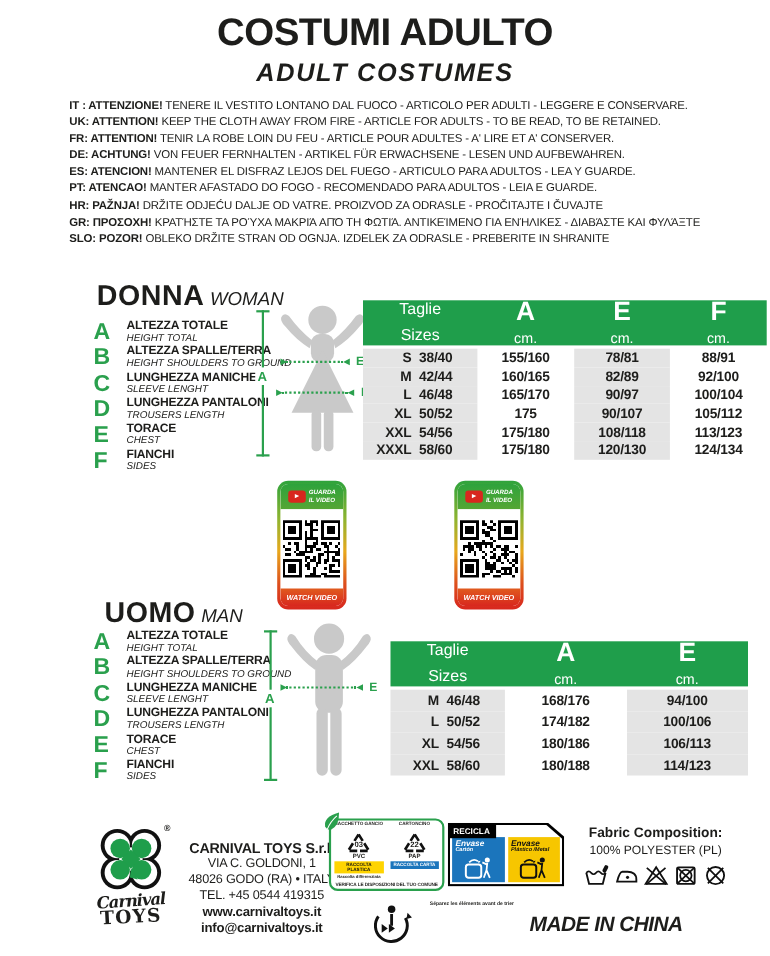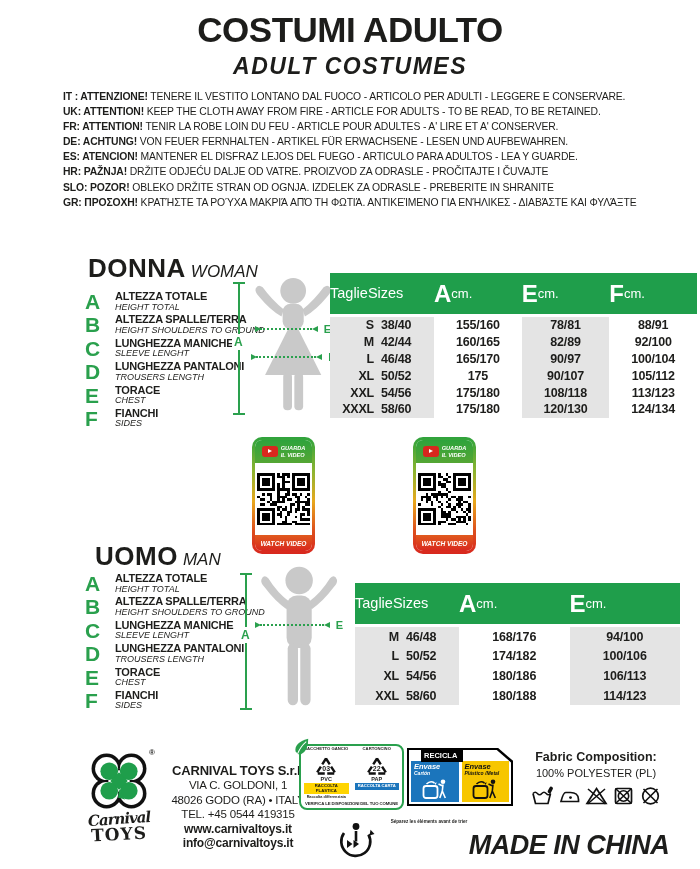--- a/index.html
+++ b/index.html
@@ -57,21 +57,21 @@
   .dim .lbl{position:absolute;right:0;top:-3px;color:#2aa04d;font-weight:800;font-size:11px;}
   #dim-we{left:30px;top:50px;width:76px;}
   #dim-wf{left:26px;top:78px;width:84px;}
   #dim-me{left:27px;top:57px;width:88px;}
 
   
   .size-table{position:absolute;}
   #table-woman{left:330px;top:273px;width:367px;}
   #table-man{left:355px;top:583px;width:325px;}
   .st-header{display:flex;background:#1f9e4b;color:#fff;height:41px;}
-  .st-header .col{display:flex;flex-direction:row;align-items:center;justify-content:flex-start;flex:1;}
+  .st-header .col{display:flex;flex-direction:column;align-items:center;justify-content:space-between;flex:1;}
   .st-header .sizes{flex:0 0 104px;}
   .st-sz-line{font-size:14.5px;line-height:17px;font-weight:400;}
   .st-letter{font-size:24px;font-weight:700;line-height:22px;}
   .st-unit{font-size:13px;line-height:12px;font-weight:400;}
   .st-body{margin-top:3px;}
   .st-row{display:flex;}
   #table-woman .st-row{height:16.8px;}
   #table-man .st-row{height:19.6px;}
   .cell{display:flex;align-items:center;justify-content:center;font-size:12.5px;font-weight:700;letter-spacing:-.2px;}
   .cell.sizes{flex:0 0 104px;justify-content:flex-start;}
@@ -117,37 +117,37 @@
   .band{margin:1px 3px 0;font-size:4.2px;font-weight:800;text-align:center;padding:1px 0;line-height:4.6px;}
   .band.plastic{background:#ffd400;color:#111;}
   .band.carta{background:#1b75bc;color:#fff;}
   .eco-note{font-size:3.8px;font-weight:700;text-align:center;line-height:4.4px;margin-top:1px;}
   .eco-verify{font-size:4.3px;font-weight:800;text-align:center;margin-top:1.5px;letter-spacing:-.1px;}
 
   
   #recicla{position:absolute;left:407px;top:748px;width:106px;height:58px;}
   .rec-outer{position:absolute;inset:0;background:#000;clip-path:polygon(0 0,86% 0,100% 22%,100% 100%,0 100%);}
   .rec-inner{position:absolute;inset:2px;background:#fff;clip-path:polygon(0 0,86% 0,100% 23%,100% 100%,0 100%);}
-  .rec-head{position:absolute;top:2px;left:14px;background:#000;color:#fff;font-size:7.5px;font-weight:700;padding:1px 6px 2px 3px;z-index:2;}
+  .rec-head{position:absolute;top:2px;left:2px;background:#000;color:#fff;font-size:7.5px;font-weight:700;padding:1px 6px 2px 3px;z-index:2;}
   .rec-cells{position:absolute;left:4px;right:4px;bottom:4px;height:41px;display:flex;gap:3px;z-index:1;font-style:italic;}
   .rec-cell{flex:1;padding:2px 3px;box-sizing:border-box;display:flex;flex-direction:column;}
   .cell-blue{background:#1b75bc;color:#fff;}
   .cell-yellow{background:#f7c600;color:#111;}
   .envase-t{font-size:7.5px;font-weight:800;line-height:8px;}
   .envase-s{font-size:5px;font-weight:700;line-height:5.6px;}
   .rec-bin{margin-top:auto;align-self:center;}
 
   
   #fabric{position:absolute;left:512px;top:750px;width:168px;text-align:center;}
   .fab-1{font-size:12.5px;font-weight:800;line-height:15.5px;}
   .fab-3{font-size:11px;font-weight:400;line-height:15px;}
   .care-row{display:flex;justify-content:center;gap:2px;margin-top:3px;}
   .care{width:25px;height:24px;}
-  #made-in{position:absolute;left:444px;top:830px;width:250px;text-align:center;
-           font-size:27px;font-weight:800;font-style:italic;letter-spacing:-.5px;}
+  #made-in{position:absolute;left:426px;top:830px;width:250px;text-align:center;
+           font-size:19px;font-weight:800;font-style:italic;letter-spacing:-.5px;}
 
   
   #triman-block{position:absolute;left:335px;top:817px;display:flex;align-items:flex-start;}
   .triman{width:42px;height:42px;margin-top:2px;}
   .sac-wrap{margin-left:4px;}
   .sac-box{border:2.5px solid #f0a830;border-radius:7px;background:#fff;display:flex;overflow:hidden;height:36px;width:96px;}
   .sac-text{padding:4px 0 0 7px;font-size:11.5px;font-weight:800;line-height:13px;letter-spacing:-.3px;flex:1;}
   .sac-bin{background:#f7b500;flex:0 0 32px;display:flex;align-items:center;justify-content:center;}
   .bin-icon{width:20px;height:25px;background:#222;border-radius:2px 2px 4px 4px;position:relative;
             display:flex;flex-direction:column;align-items:center;justify-content:center;color:#fff;
@@ -162,23 +162,24 @@
 
   <div class="title">COSTUMI ADULTO</div>
   <div class="subtitle">ADULT COSTUMES</div>
 
   <div id="warnings">
       <div class="warn-line"><b>IT : ATTENZIONE!</b><span> TENERE IL VESTITO LONTANO DAL FUOCO - ARTICOLO PER ADULTI - LEGGERE E CONSERVARE.</span></div>
       <div class="warn-line"><b>UK: ATTENTION!</b><span> KEEP THE CLOTH AWAY FROM FIRE - ARTICLE FOR ADULTS - TO BE READ, TO BE RETAINED.</span></div>
       <div class="warn-line"><b>FR: ATTENTION!</b><span> TENIR LA ROBE LOIN DU FEU - ARTICLE POUR ADULTES  - A' LIRE ET A' CONSERVER.</span></div>
       <div class="warn-line"><b>DE: ACHTUNG!</b><span> VON FEUER FERNHALTEN - ARTIKEL FÜR ERWACHSENE  - LESEN UND AUFBEWAHREN.</span></div>
       <div class="warn-line"><b>ES: ATENCION!</b><span> MANTENER EL DISFRAZ LEJOS DEL FUEGO -  ARTICULO PARA ADULTOS - LEA Y GUARDE.</span></div>
+      <div class="warn-line"><b>PT: ATENCAO!</b><span> MANTER AFASTADO DO FOGO - RECOMENDADO PARA ADULTOS - LEIA E GUARDE.</span></div>
       <div class="warn-line"><b>HR: PAŽNJA!</b><span> DRŽITE ODJEĆU DALJE OD VATRE. PROIZVOD ZA ODRASLE - PROČITAJTE I ČUVAJTE</span></div>
+      <div class="warn-line"><b>GR: ΠΡΟΣΟΧΗ!</b><span> ΚΡΑΤΉΣΤΕ ΤΑ ΡΟΎΧΑ ΜΑΚΡΙΆ ΑΠΌ ΤΗ ΦΩΤΙΆ. ΑΝΤΙΚΕΊΜΕΝΟ ΓΙΑ ΕΝΉΛΙΚΕΣ - ΔΙΑΒΆΣΤΕ ΚΑΙ ΦΥΛΆΞΤΕ</span></div>
       <div class="warn-line"><b>SLO: POZOR!</b><span> OBLEKO DRŽITE STRAN OD OGNJA. IZDELEK ZA ODRASLE - PREBERITE IN SHRANITE</span></div>
-      <div class="warn-line"><b>GR: ΠΡΟΣΟΧΗ!</b><span> ΚΡΑΤΉΣΤΕ ΤΑ ΡΟΎΧΑ ΜΑΚΡΙΆ ΑΠΌ ΤΗ ΦΩΤΙΆ. ΑΝΤΙΚΕΊΜΕΝΟ ΓΙΑ ΕΝΉΛΙΚΕΣ - ΔΙΑΒΆΣΤΕ ΚΑΙ ΦΥΛΆΞΤΕ</span></div>
     </div>
 
   <div class="sec-title" id="donna-title">
     <span class="sec-big">DONNA</span><span class="sec-en">WOMAN</span>
   </div>
 
   <div class="legend" id="legend-woman">
       <div class="leg-item">
         <div class="leg-letter">A</div>
         <div class="leg-txt">

